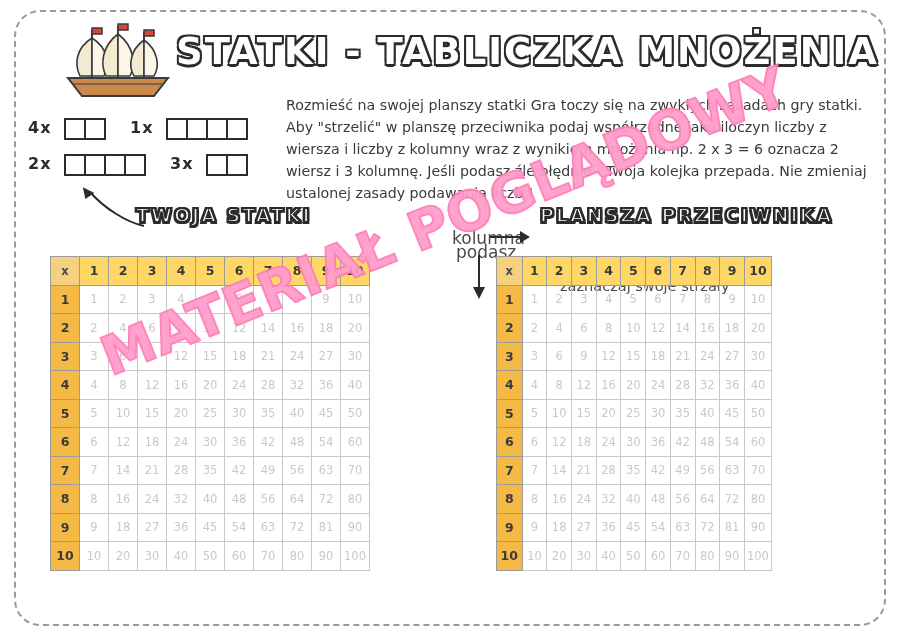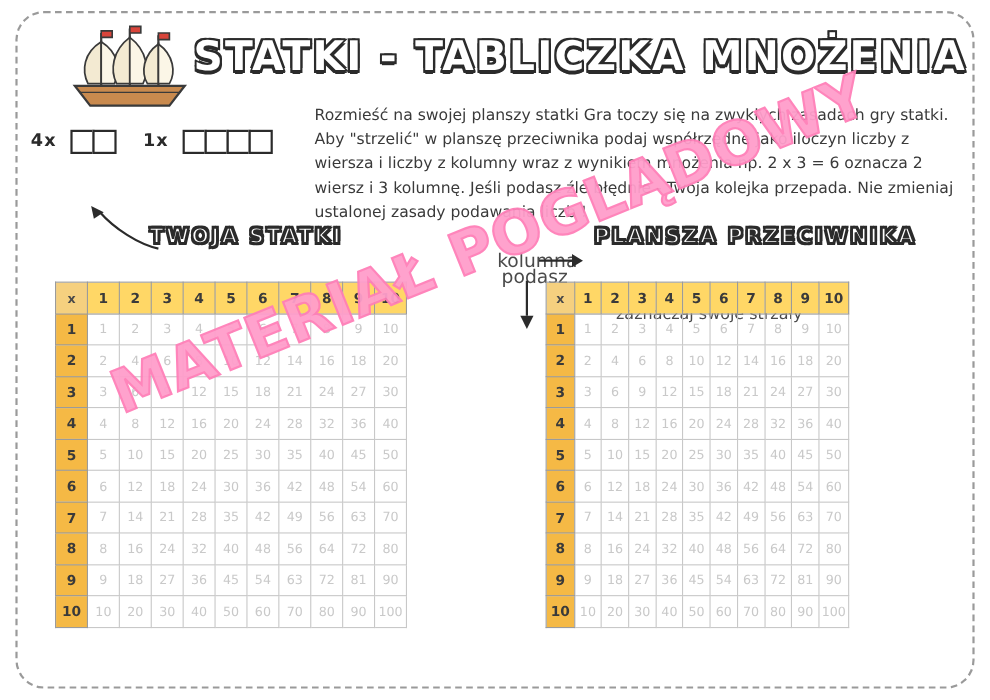--- a/index.html
+++ b/index.html
@@ -206,20 +206,35 @@
       </span>
       <span class="lg-gap"></span>
       <span class="legend-label">1x</span>
       <span class="boxes">
         <span></span>
         <span></span>
         <span></span>
         <span></span>
       </span>
     </div>
+    <div class="legend-row second">
+      <span class="legend-label">2x</span>
+      <span class="boxes">
+        <span></span>
+        <span></span>
+        <span></span>
+        <span></span>
+      </span>
+      <span class="lg-gap"></span>
+      <span class="legend-label">3x</span>
+      <span class="boxes">
+        <span></span>
+        <span></span>
+      </span>
+    </div>
   </div>
 
   <svg class="arrow-svg" style="left:70px; top:182px; width:80px; height:50px;">
     <path d="M74 44 C56 40 34 26 20 10" stroke="#2b2b2b" stroke-width="2" fill="none"></path>
     <polygon points="14,4 24,12 14,16" fill="#2b2b2b" transform="rotate(-12 19 10)"></polygon>
   </svg>
 
   <div class="board-heading" style="left:136px; top:204px;">TWOJA STATKI</div>
 
   <div class="board-heading" style="left:540px; top:204px;">PLANSZA PRZECIWNIKA</div>

